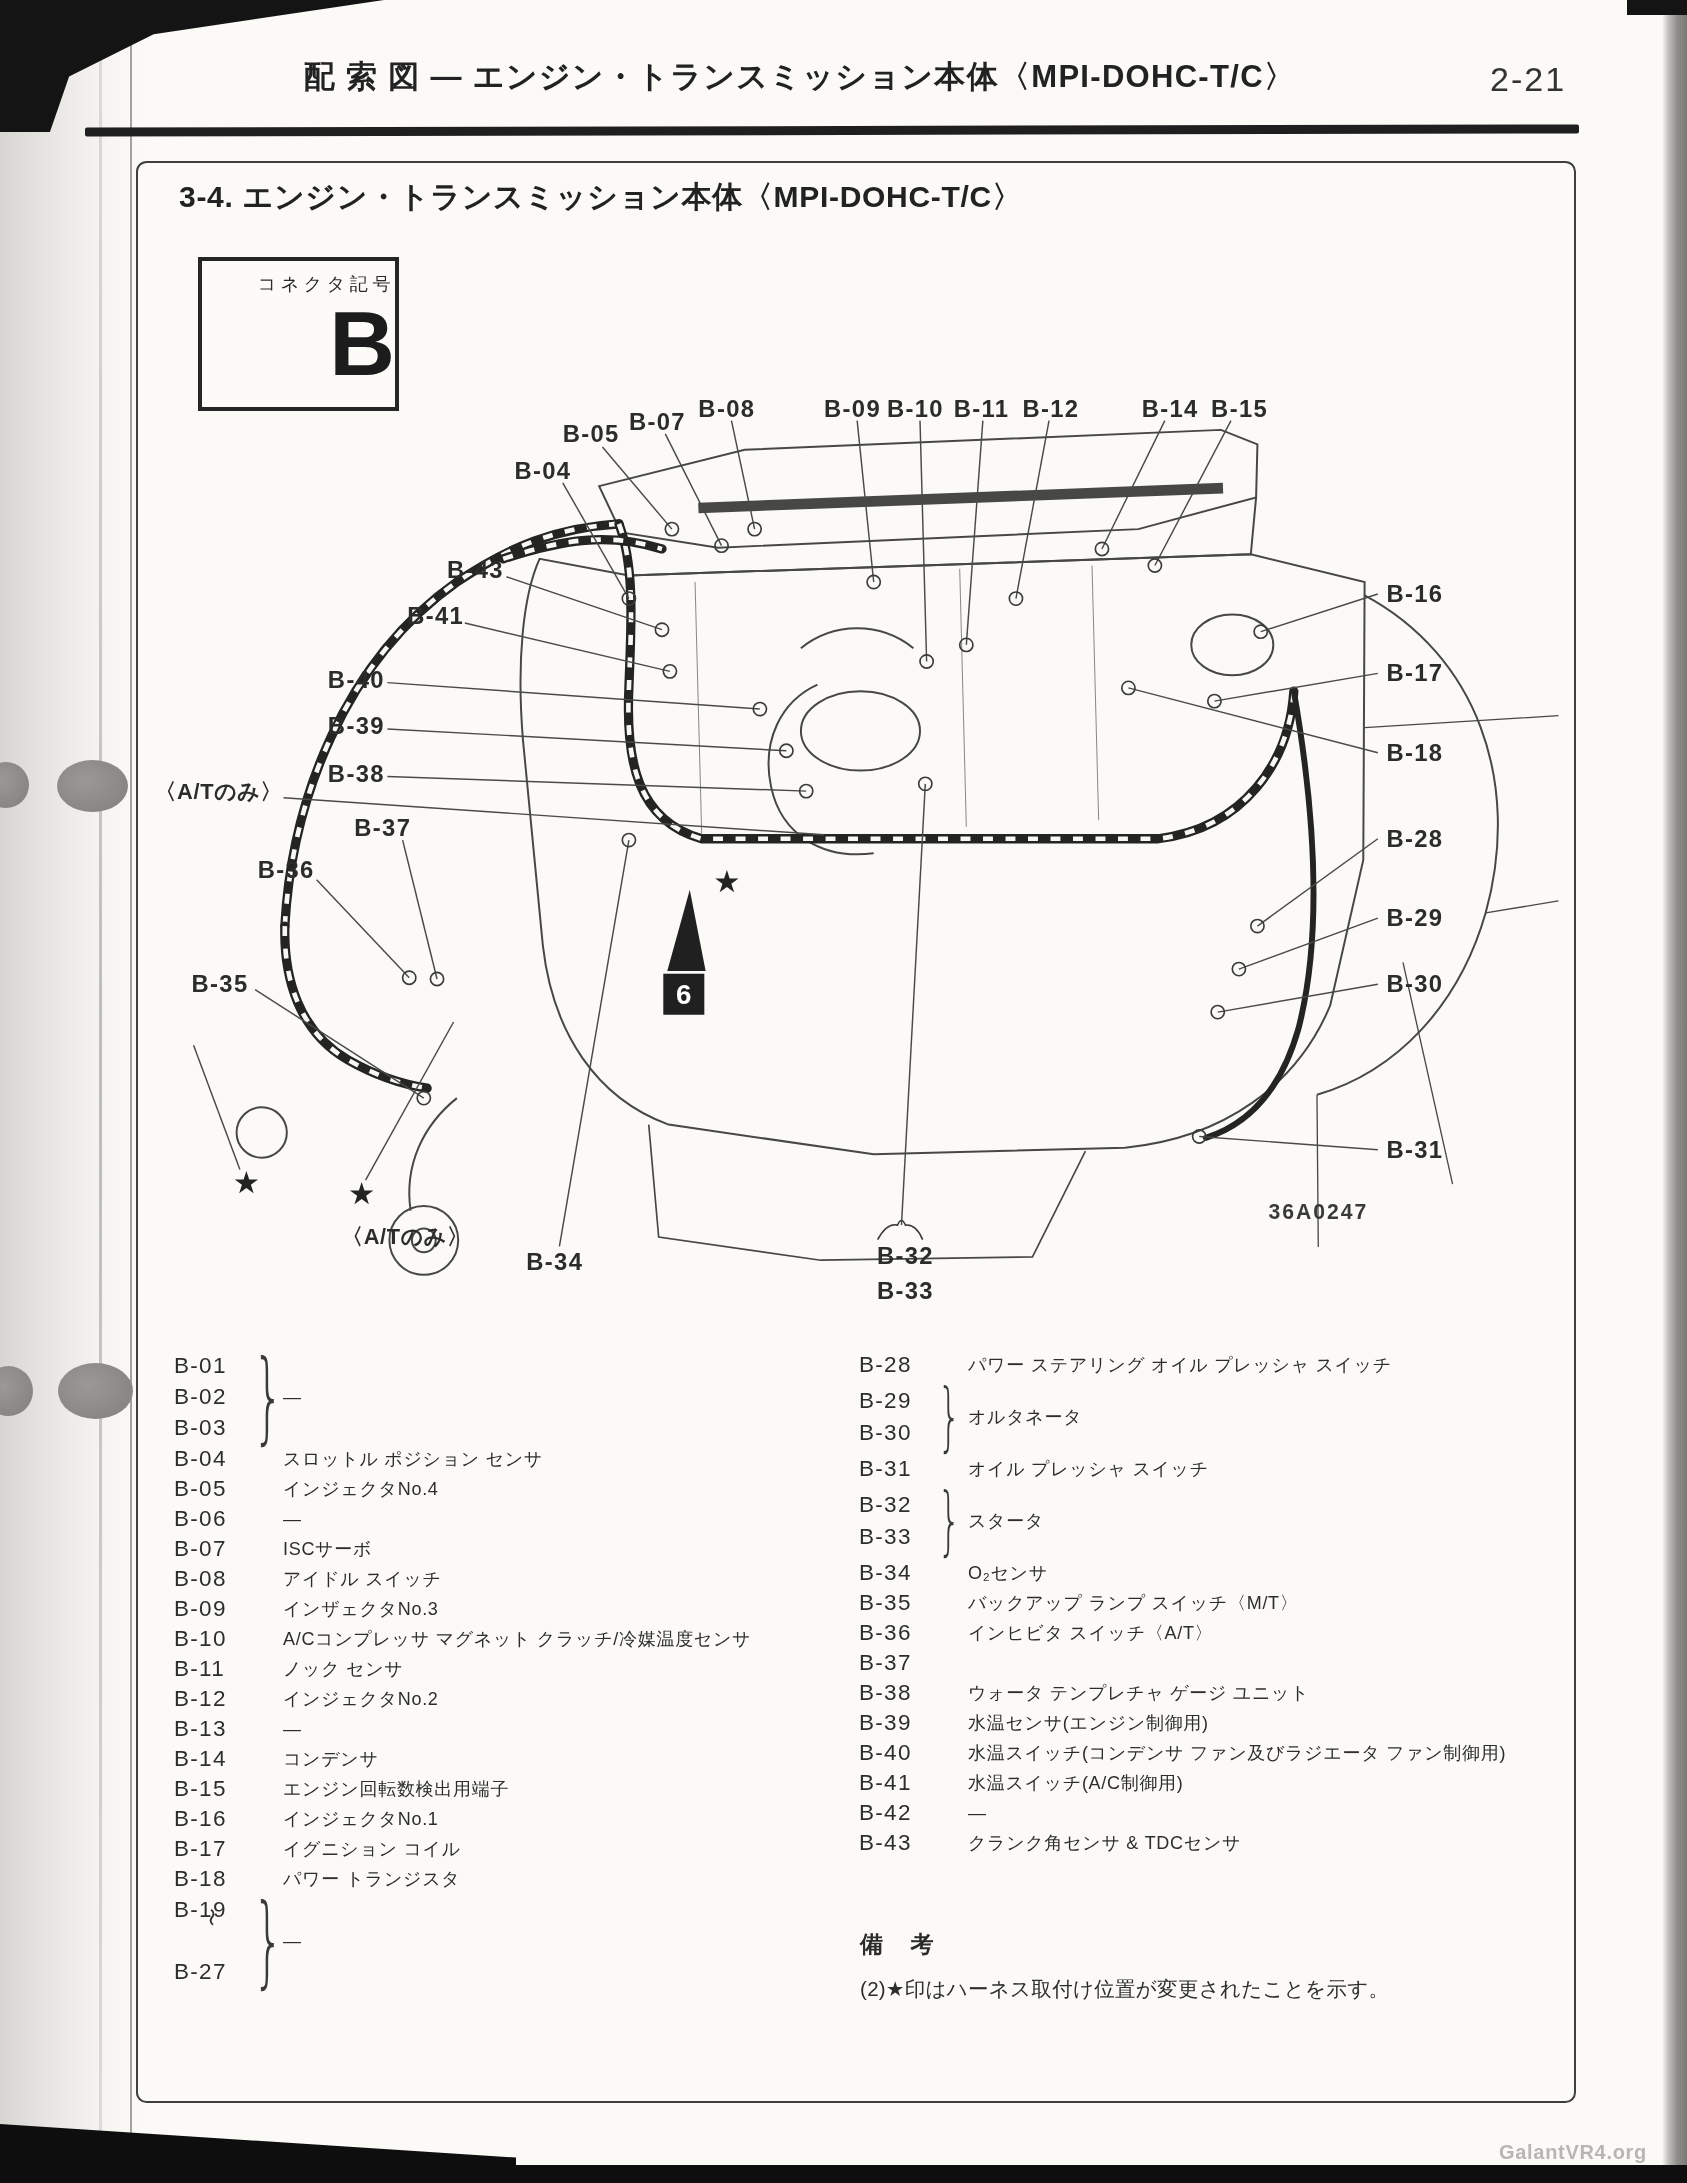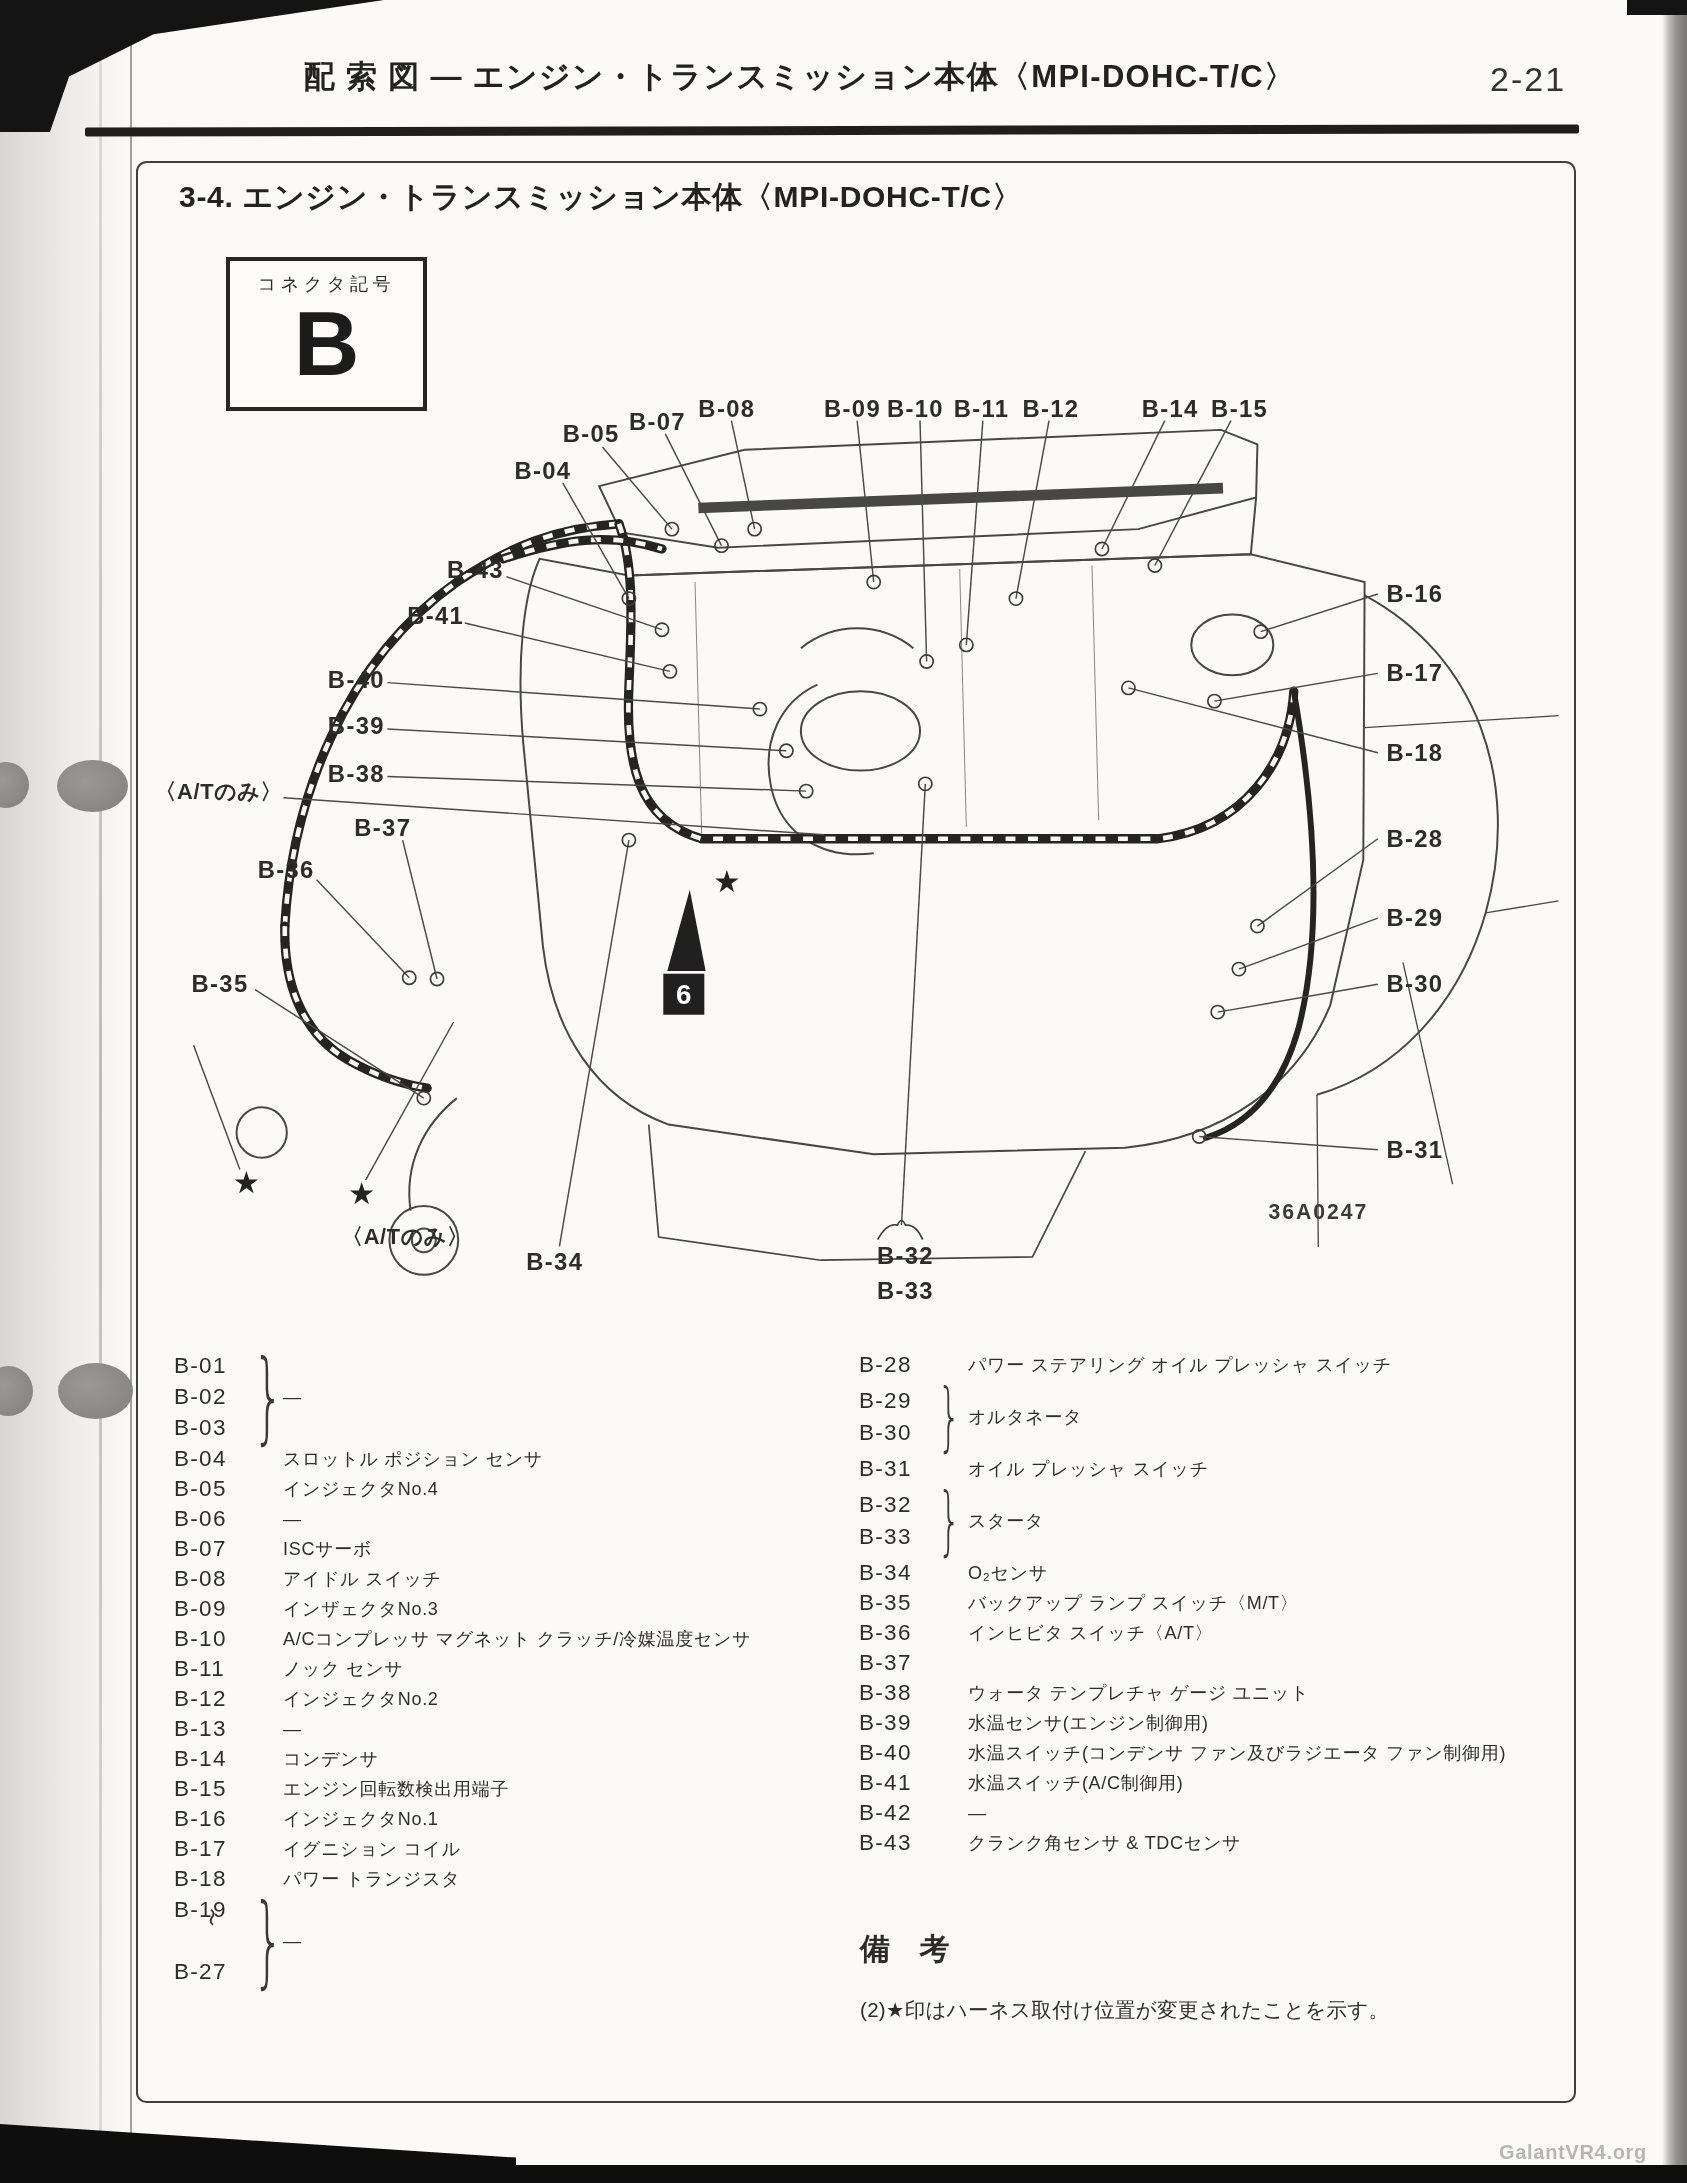--- a/index.html
+++ b/index.html
@@ -34,21 +34,21 @@
     font-size:31px;font-weight:bold;letter-spacing:1.3px;color:#222;}
   .page-number{position:absolute;left:1490px;top:60px;font-size:34px;letter-spacing:2px;color:#333;}
   .header-rule{position:absolute;left:85px;top:126px;width:1494px;height:8.6px;background:#1f1f1f;
     border-radius:2px;transform:rotate(-0.12deg);}
   
   .frame{position:absolute;left:136px;top:161px;width:1436px;height:1938px;
     border:2px solid #3f3f3f;border-radius:10.6px;background:transparent;}
   .section-title{position:absolute;left:159px;top:177px;font-size:30px;font-weight:bold;letter-spacing:0.7px;color:#222;margin-left:20px;}
   
   .conn-box{position:absolute;left:198px;top:257px;width:193px;height:146px;
-    border:4.6px solid #262626;background:#fcfbf8;text-align:center;margin-left:28px;}
+    border:4.6px solid #262626;background:#fcfbf8;text-align:right;}
   .conn-caption{margin-top:10.6px;font-size:18px;letter-spacing:4.6px;color:#2a2a2a;}
   .conn-letter{font-size:91px;font-weight:bold;line-height:1.05;color:#1c1c1c;}
   
   .diagram{position:absolute;left:136px;top:367px;width:1439px;height:966px;}
   .engine path,.engine circle,.engine ellipse{stroke:#474744;fill:none;}
   .leader{stroke:#4a4a48;stroke-width:2.2;}
   .cmark{stroke:#3b3b39;stroke-width:2.5;fill:none;}
   text.callout{font-size:36px;font-weight:bold;fill:#2c2c2a;letter-spacing:2px;}
   text.atonly{font-size:33px;font-weight:bold;fill:#2c2c2a;letter-spacing:1px;}
   text.star{font-size:46px;fill:#232321;}
@@ -67,21 +67,21 @@
   .legend-row .ids{width:71px;display:flex;flex-direction:column;justify-content:center;gap:5.3px;
     font-size:22.5px;letter-spacing:1.3px;color:#2d2d2b;margin-left:9px;}
   .legend-row .ids span.wave{transform:rotate(90deg);font-size:18.5px;margin-left:4px;}
   .legend-row .brace{width:30px;font-weight:200;color:#3a3a38;transform:scaleX(.5);
     font-family:"DejaVu Sans",sans-serif;line-height:.8;text-align:center;}
   .legend-row.g3 .brace{font-size:99px;}
   .legend-row.g2 .brace{font-size:74px;}
   .legend-row .desc{font-size:18px;color:#2d2d2b;padding-left:8px;letter-spacing:0.7px;}
   
   .notes{position:absolute;left:860px;top:1929px;width:688px;}
-  .notes-heading{font-size:30px;font-weight:bold;letter-spacing:10.6px;color:#2b2b29;margin-bottom:23px;}
+  .notes-heading{font-size:23px;font-weight:bold;letter-spacing:10.6px;color:#2b2b29;margin-bottom:12px;}
   .notes-line{font-size:20.5px;color:#2d2d2b;line-height:1.7;letter-spacing:0.3px;}
   .gbadge{display:inline-block;background:#1e1e1e;color:#fff;font-weight:bold;
     padding:0.7px 6.6px 2px 6.6px;margin:0 2.6px;line-height:1.2;}
 </style>
 </head>
 <body>
 
 <div class="spine"></div>
 <div class="crease"></div>
 <div class="page-edge-line"></div>

